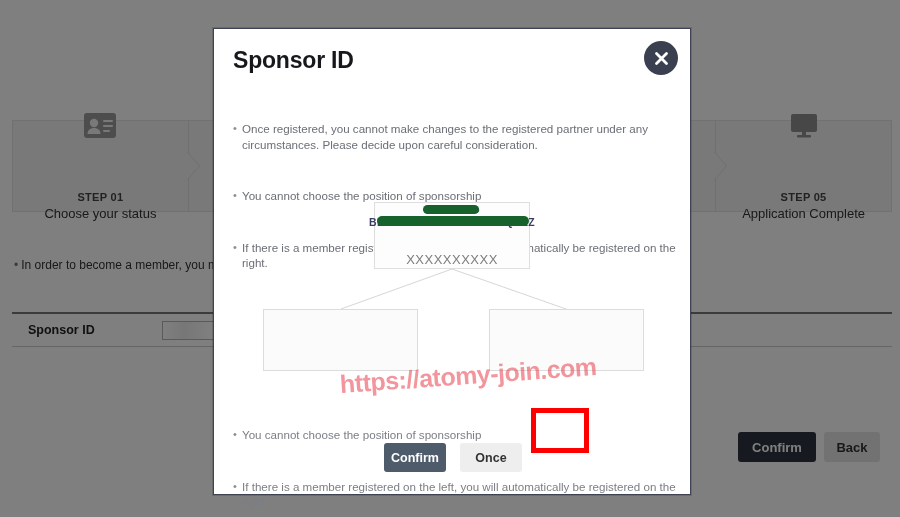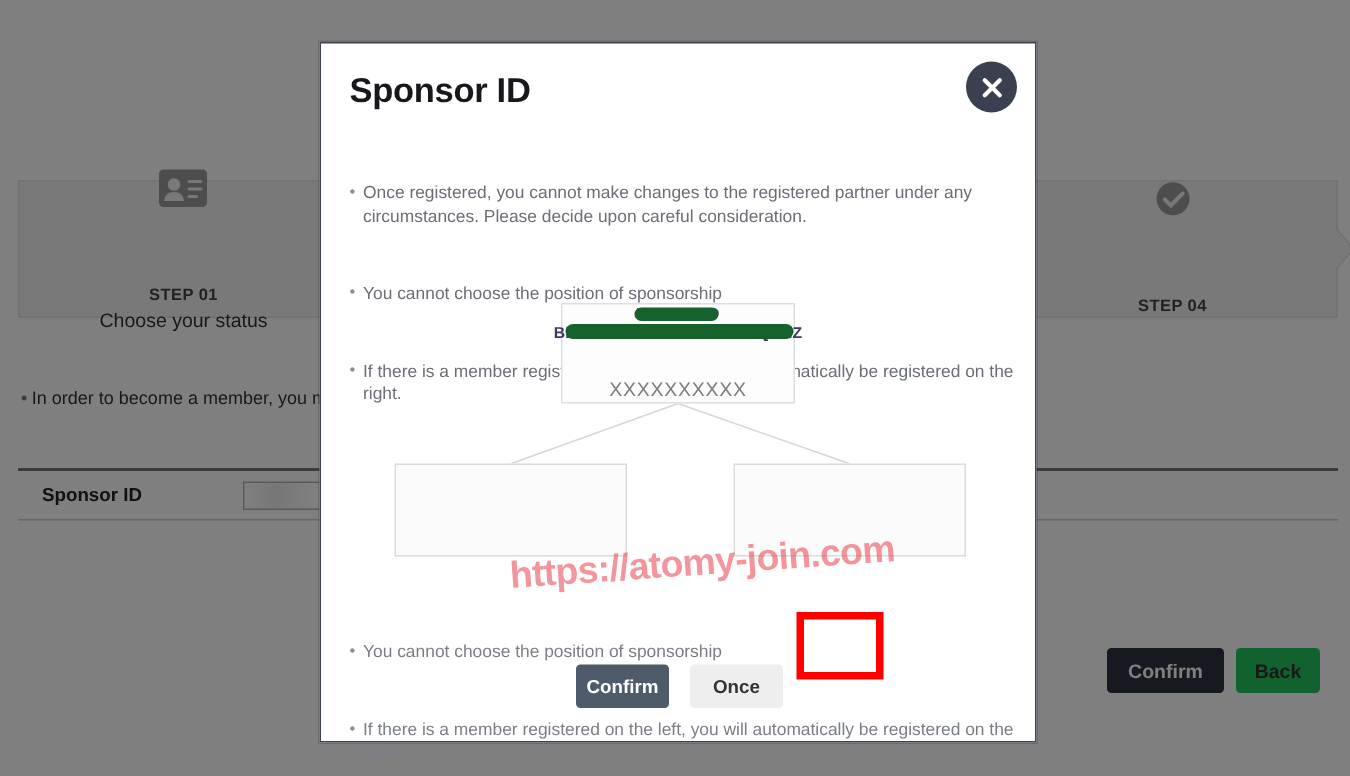--- a/index.html
+++ b/index.html
@@ -164,21 +164,21 @@
     font-weight: bold;
     border-radius: 3px;
     display: flex;
     align-items: center;
     justify-content: center;
     cursor: pointer;
     border: none;
     font-family: "Liberation Sans", sans-serif;
   }
   .btn-dark { background: #2c3440; color: #fff; width: 78px; height: 30px; }
-  .btn-grey { background: #22c55e; color: #333; width: 56px; height: 30px; }
+  .btn-grey { background: #e5e5e5; color: #333; width: 56px; height: 30px; }
 
   
   .dim {
     position: absolute;
     inset: 0;
     background: rgba(0,0,0,0.5);
     z-index: 10;
   }
 
   
@@ -434,20 +434,31 @@
         <div class="step-icon">
           <svg width="30" height="27" viewBox="0 0 30 27">
             <circle cx="15" cy="13.5" r="11" fill="#9a9a9a"></circle>
             <path d="M9.5 14 l4 4 l8 -8" stroke="#f2f2f2" stroke-width="2.6" fill="none" stroke-linecap="round"></path>
           </svg>
         </div>
         <div class="step-num">STEP 04</div>
         <div class="step-label"></div>
       </div>
 
+      <div class="step">
+        <div class="step-icon">
+          <svg width="32" height="27" viewBox="0 0 32 27">
+            <rect x="3" y="2" width="26" height="18" rx="2" fill="#8f8f8f"></rect>
+            <rect x="14" y="20" width="4" height="4" fill="#8f8f8f"></rect>
+            <rect x="9" y="23" width="14" height="2.4" rx="1" fill="#8f8f8f"></rect>
+          </svg>
+        </div>
+        <div class="step-num">STEP 05</div>
+        <div class="step-label">Application Complete</div>
+      </div>
 
     </div>
 
     <div class="notice-line">
       <span class="bul">•</span><span>In order to become a member, you must app</span>
     </div>
 
     <div class="form-table">
       <div class="form-row">
         <div class="form-label">Sponsor ID</div>

